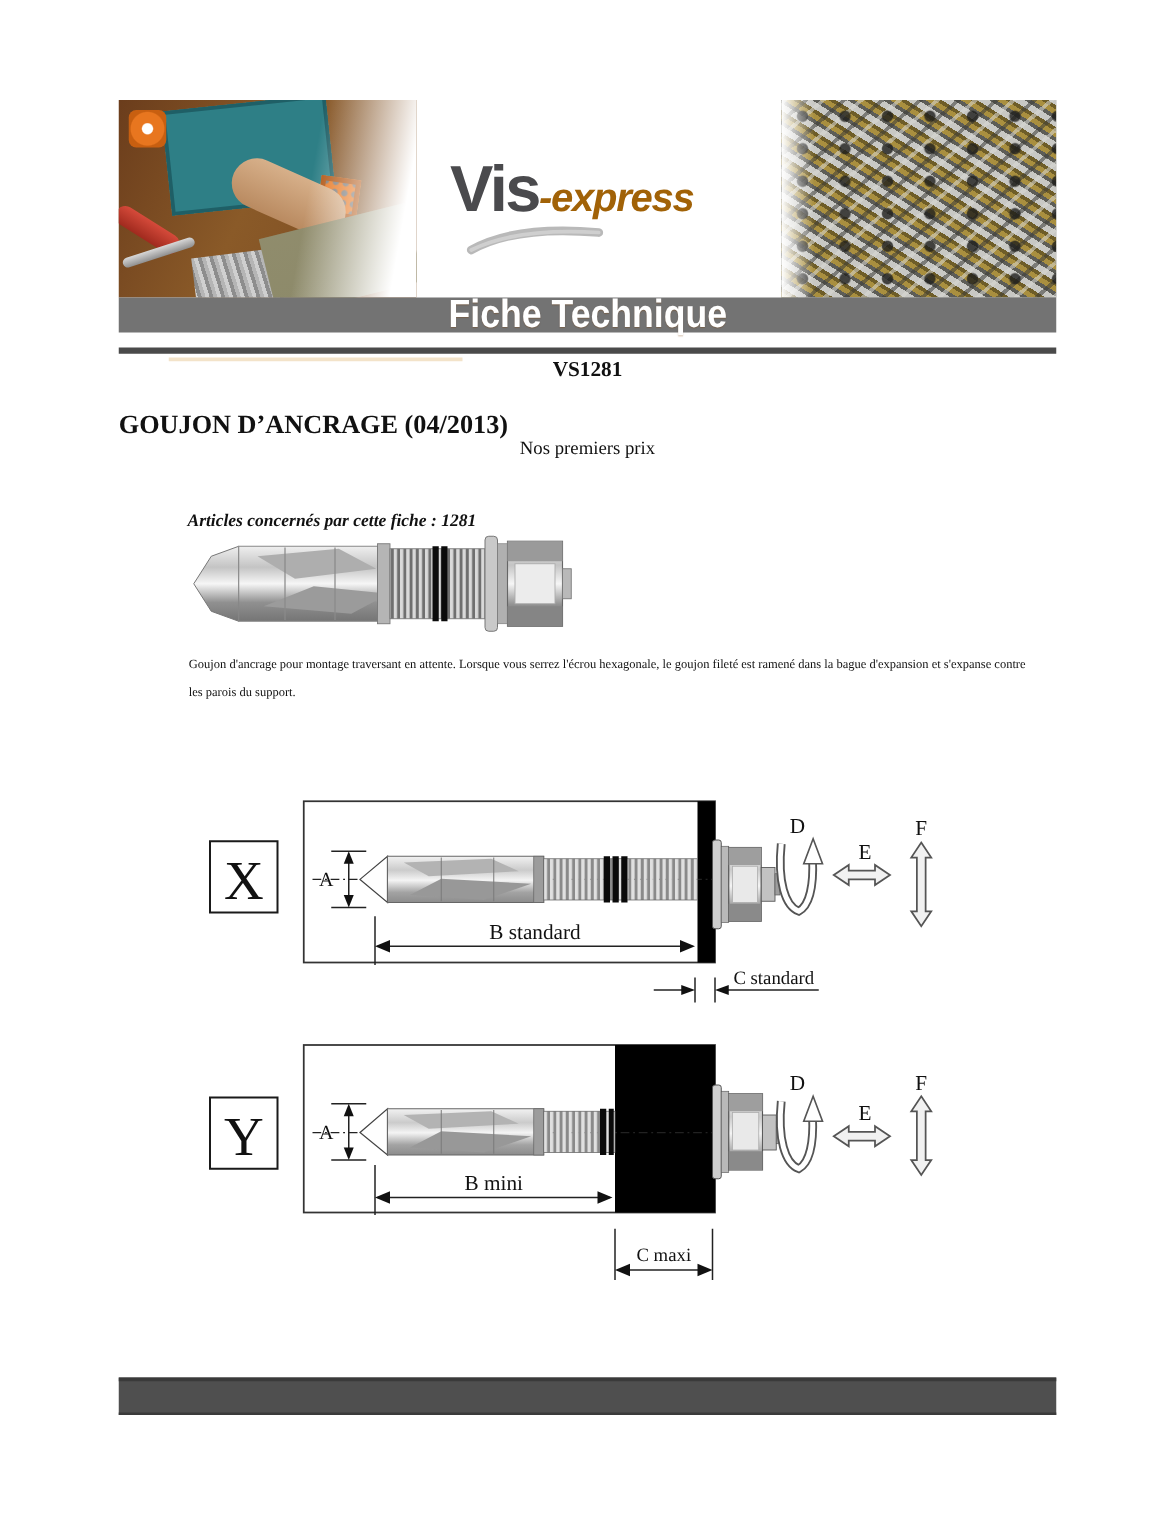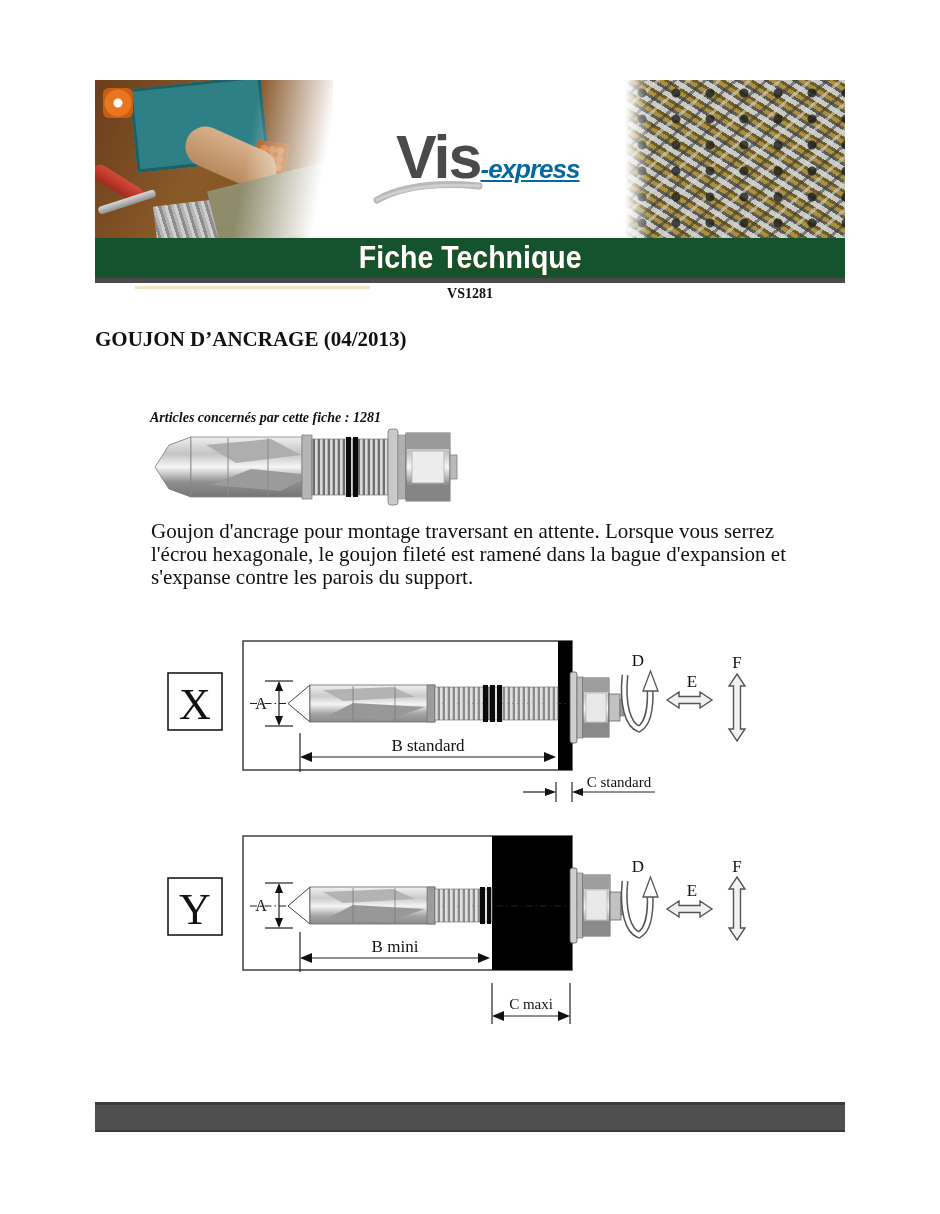--- a/index.html
+++ b/index.html
@@ -37,42 +37,42 @@
   .pr-screws2{position:absolute;inset:0;opacity:.55;
       background:repeating-linear-gradient(-41deg,#d9d9d4 0 3px,transparent 3px 9px,#3c3c38 9px 12px,transparent 12px 20px);}
   .pr-dots{position:absolute;inset:0;opacity:.8;
       background-image:radial-gradient(circle,#1e1e1c 0 4px,transparent 5px);background-size:34px 26px;}
   .photo-right::after{content:"";position:absolute;inset:0;
       background:linear-gradient(90deg,#fff 0%,rgba(255,255,255,0) 12%);}
 
   
   .logo{position:absolute;left:265px;top:42px;width:310px;white-space:nowrap;
         font-family:"Liberation Sans", sans-serif;}
-  .logo-main{font-size:61px;font-weight:bold;color:#4a4a4d;letter-spacing:-2px;margin-left:36px;}
-  .logo-suffix{font-size:26px;font-style:italic;font-weight:bold;color:#0369a1;letter-spacing:-1px;text-decoration:underline;}
+  .logo-main{font-size:52px;font-weight:bold;color:#4a4a4d;letter-spacing:-2px;}
+  .logo-suffix{font-size:32px;font-style:italic;font-weight:bold;color:#a16207;letter-spacing:-1px;}
   .logo-swoosh{position:absolute;left:278px;top:96px;}
 
   
-  .banner{position:absolute;left:95px;top:238px;width:750px;height:40px;background:#14532d;
+  .banner{position:absolute;left:95px;top:238px;width:750px;height:28px;background:#737373;
       display:flex;align-items:center;justify-content:center;}
   .banner-text{font-family:"Liberation Sans", sans-serif;font-weight:bold;font-size:30px;color:#fff;
       transform:scale(.95,1.05);text-shadow:0 1px 1px rgba(120,60,0,.35);}
   .divider{position:absolute;left:95px;top:278px;width:750px;height:5px;background:#4a4a4a;}
   .banner-artifact{position:absolute;left:135px;top:286px;width:235px;height:3px;background:#f3e3c9;}
 
   
   .ref-title{position:absolute;left:95px;top:286px;width:750px;text-align:center;
-      font-size:14px;font-weight:bold;}
+      font-size:17px;font-weight:bold;}
   .product-title{position:absolute;left:95px;top:327px;width:750px;
       font-size:21px;font-weight:bold;}
   .subtitle{position:absolute;left:95px;top:351px;width:750px;text-align:center;font-size:15px;}
   .articles-note{position:absolute;left:150px;top:410px;font-size:14px;font-weight:bold;font-style:italic;}
 
   
-  .para{position:absolute;left:151px;width:675px;font-size:21px;line-height:23px;}
+  .para{position:absolute;left:151px;width:675px;font-size:10px;line-height:23px;}
   .para-1{top:520px;}
   .para-2{top:569px;}
 
   
   .product-photo{position:absolute;left:150px;top:424px;}
   .diagram{position:absolute;left:95px;}
   .diagram text{font-family:"Liberation Serif", serif;fill:#111;}
   .diagram-x{top:635px;}
   .diagram-y{top:828px;}
 
@@ -111,20 +111,21 @@
   </div>
 
   <div class="banner">
     <span class="banner-text">Fiche Technique</span>
   </div>
   <div class="divider"></div>
   <div class="banner-artifact"></div>
 
   <div class="ref-title">VS1281</div>
   <div class="product-title">GOUJON D’ANCRAGE (04/2013)</div>
+  <div class="subtitle">Nos premiers prix</div>
   <div class="articles-note">Articles concernés par cette fiche : 1281</div>
 
   <svg class="product-photo" width="310" height="88" viewBox="0 0 310 88">
     <defs>
       <linearGradient id="silverP" x1="0" y1="0" x2="0" y2="1">
         <stop offset="0" stop-color="#efefef"></stop>
           <stop offset=".28" stop-color="#c4c4c4"></stop>
         <stop offset=".5" stop-color="#f6f6f6"></stop>
           <stop offset=".75" stop-color="#909090"></stop>
         <stop offset="1" stop-color="#757575"></stop>

